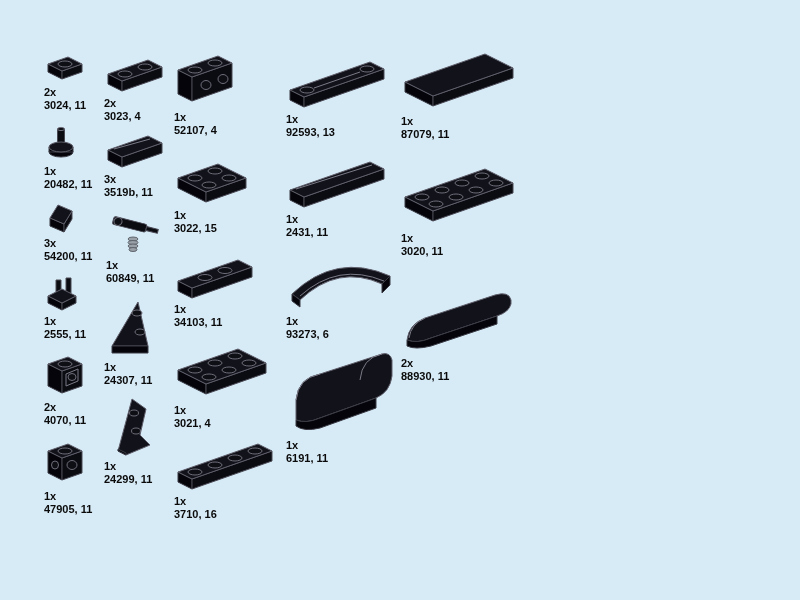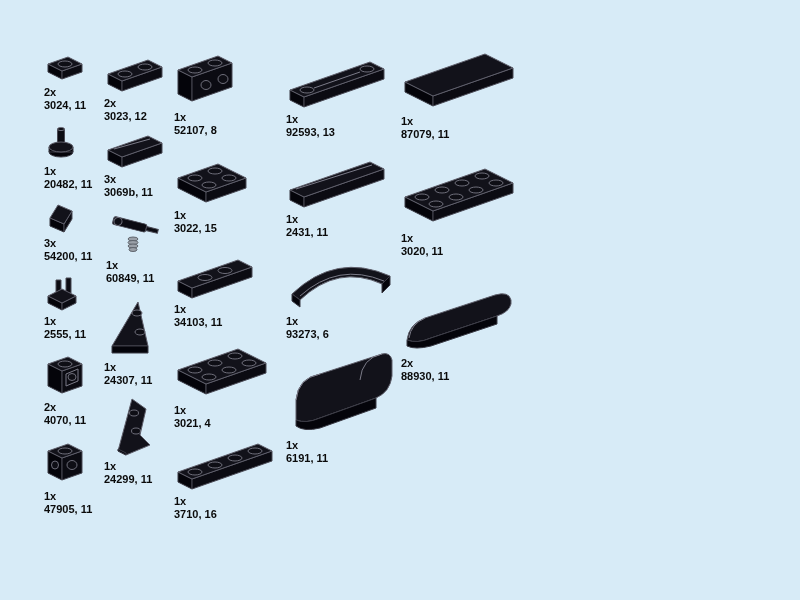--- a/index.html
+++ b/index.html
@@ -42,39 +42,39 @@
       <svg width="64" height="38" viewBox="0 0 64 38">
         <polygon class="l" points="4,18 18,25 18,35 4,28"></polygon>
         <polygon class="r" points="18,25 58,11 58,21 18,35"></polygon>
         <polygon class="t" points="4,18 44,4 58,11 18,25"></polygon>
         <ellipse class="s" cx="21" cy="18" rx="7" ry="3"></ellipse>
         <ellipse class="s" cx="41" cy="11" rx="7" ry="3"></ellipse>
       </svg>
     </div>
     <div class="lbl">
       <span>2x</span>
-      <span>3023, 12</span>
+      <span>3023, 4</span>
     </div>
   </div>
 
   <div class="part" style="left:174px;top:50px;">
     <div class="icon">
       <svg width="64" height="58" viewBox="0 0 64 58">
         <polygon class="l" points="4,20 18,27 18,51 4,44"></polygon>
         <polygon class="r" points="18,27 58,13 58,37 18,51"></polygon>
         <polygon class="t" points="4,20 44,6 58,13 18,27"></polygon>
         <ellipse class="s" cx="21" cy="20" rx="7" ry="3"></ellipse>
         <ellipse class="s" cx="41" cy="13" rx="7" ry="3"></ellipse>
         <ellipse class="s" cx="32" cy="35" rx="5" ry="4.5"></ellipse>
         <ellipse class="s" cx="49" cy="29" rx="5" ry="4.5"></ellipse>
       </svg>
     </div>
     <div class="lbl">
       <span>1x</span>
-      <span>52107, 8</span>
+      <span>52107, 4</span>
     </div>
   </div>
 
   <div class="part" style="left:286px;top:58px;">
     <div class="icon">
       <svg width="104" height="52" viewBox="0 0 104 52">
         <polygon class="l" points="4,32 18,39 18,49 4,42"></polygon>
         <polygon class="r" points="18,39 98,11 98,21 18,49"></polygon>
         <polygon class="t" points="4,32 84,4 98,11 18,39"></polygon>
         <line class="hl" x1="28" y1="30" x2="74" y2="14"></line>
@@ -122,21 +122,21 @@
     <div class="icon">
       <svg width="64" height="38" viewBox="0 0 64 38">
         <polygon class="l" points="4,18 18,25 18,35 4,28"></polygon>
         <polygon class="r" points="18,25 58,11 58,21 18,35"></polygon>
         <polygon class="t" points="4,18 44,4 58,11 18,25"></polygon>
         <line class="hl" x1="10" y1="17" x2="46" y2="7"></line>
       </svg>
     </div>
     <div class="lbl">
       <span>3x</span>
-      <span>3069b, 11</span>
+      <span>3519b, 11</span>
     </div>
   </div>
 
   <div class="part" style="left:174px;top:158px;">
     <div class="icon">
       <svg width="78" height="48" viewBox="0 0 78 48">
         <polygon class="l" points="4,20 32,34 32,44 4,30"></polygon>
         <polygon class="r" points="32,34 72,20 72,30 32,44"></polygon>
         <polygon class="t" points="4,20 44,6 72,20 32,34"></polygon>
         <ellipse class="s" cx="21" cy="20" rx="7" ry="3"></ellipse>

